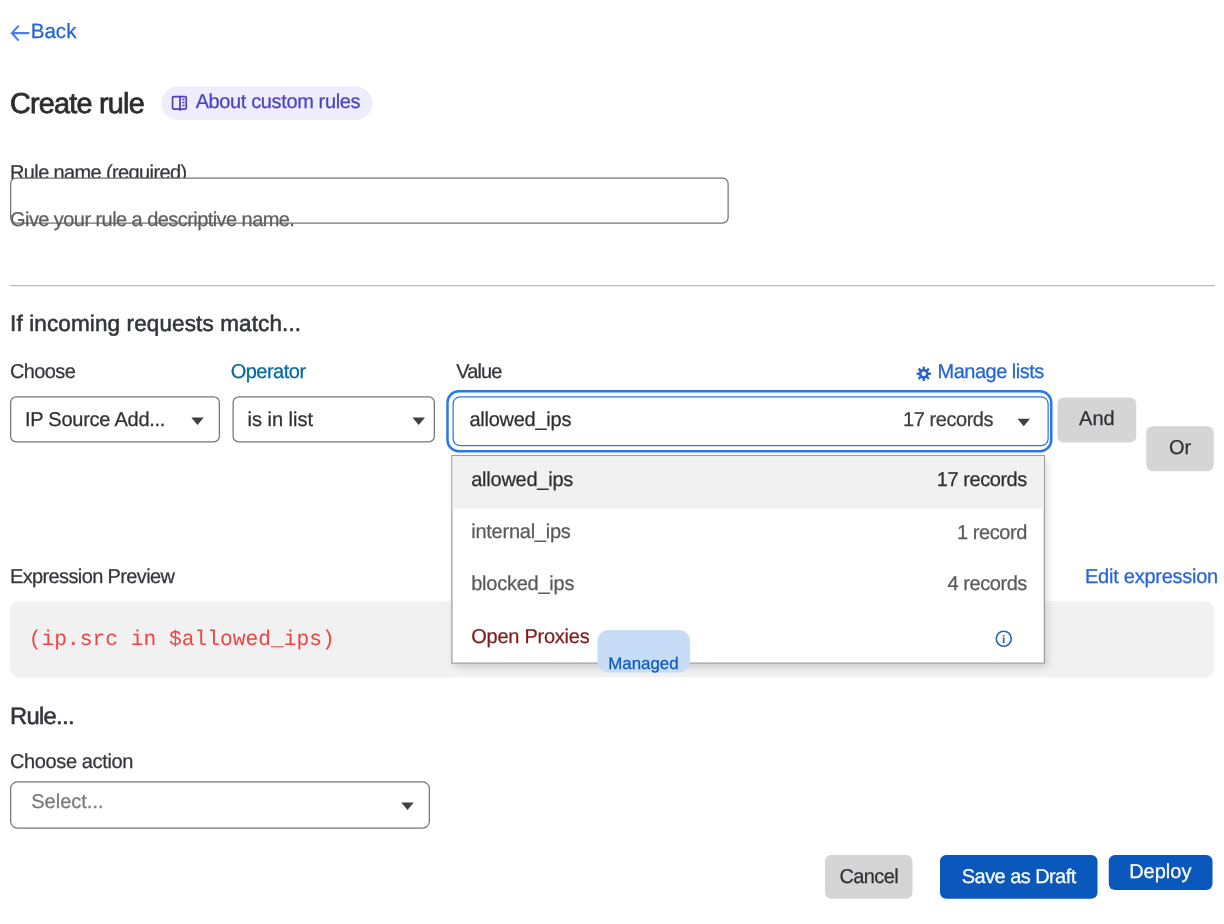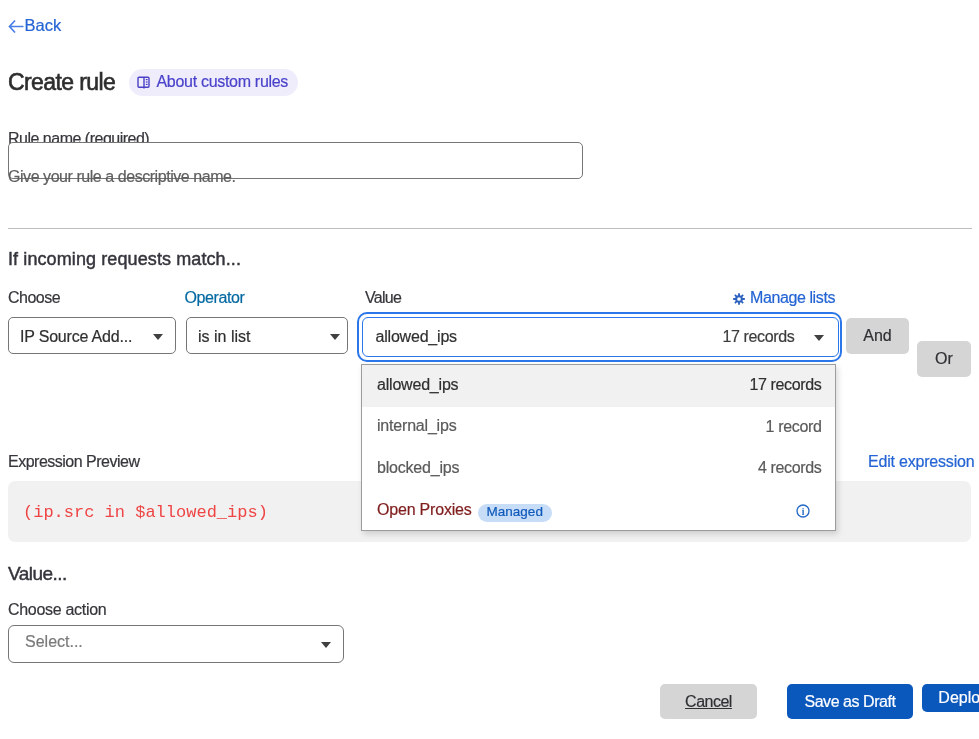--- a/index.html
+++ b/index.html
@@ -3,21 +3,21 @@
 <meta charset="utf-8">
 <style>
   * { margin:0; padding:0; box-sizing:border-box; }
   html,body { width:979px; height:739px; background:#fff; font-family:"Liberation Sans", sans-serif; }
   #page { position:relative; width:979px; height:739px; overflow:hidden; background:#fff; }
   .t { position:absolute; white-space:nowrap; -webkit-text-stroke:0.2px currentColor; }
   .link { color:#2464d4; text-underline-offset:4px; text-decoration-thickness:1.5px; }
   .caret { position:absolute; width:0; height:0; border-left:5.5px solid transparent; border-right:5.5px solid transparent; border-top:6.5px solid #404040; }
   .sel { position:absolute; background:#fff; border:1px solid #767676; border-radius:5px; }
   .graybtn { position:absolute; background:#d5d5d5; border-radius:5px; color:#2f3034; font-size:16px; display:flex; align-items:center; justify-content:center; -webkit-text-stroke:0.2px currentColor; }
-  .bluebtn { position:absolute; background:#0b58bd; border-radius:5px; color:#fff; font-size:16px; display:flex; align-items:center; justify-content:center;margin-left:35px; -webkit-text-stroke:0.2px currentColor; }
+  .bluebtn { position:absolute; background:#0b58bd; border-radius:5px; color:#fff; font-size:16px; display:flex; align-items:center; justify-content:center; -webkit-text-stroke:0.2px currentColor; }
 </style>
 </head>
 <body>
 <div id="page">
 
   <svg class="t" style="left:8px; top:19px;" width="16" height="15" viewBox="0 0 16 15">
     <path d="M7 1.5 L1.5 7.5 L7 13.5 M1.5 7.5 H15.5" fill="none" stroke="#4b7fe8" stroke-width="1.7"></path>
   </svg>
   <span class="t link" style="left:24.5px; top:15.5px; font-size:16.5px; text-underline-offset:4.5px; text-decoration-thickness:1.8px;">Back</span>
 
@@ -75,31 +75,31 @@
 
   <div class="t" style="left:361px; top:364px; width:475px; height:167px; background:#fff; border:1px solid #9c9c9c; box-shadow:2px 3px 6px rgba(0,0,0,0.15);"></div>
   <div class="t" style="left:362px; top:365px; width:473px; height:41.5px; background:#f1f1f1;"></div>
   <span class="t" style="left:377px; top:375.5px; font-size:16px; color:#2f2f2f; letter-spacing:-0.2px;">allowed_ips</span>
   <span class="t" style="right:157.5px; top:376px; font-size:16px; color:#2f2f2f; letter-spacing:-0.35px;">17 records</span>
   <span class="t" style="left:377px; top:417px; font-size:16px; color:#5a5a5a; letter-spacing:-0.2px;">internal_ips</span>
   <span class="t" style="right:157.5px; top:417.5px; font-size:16px; color:#5a5a5a; letter-spacing:-0.35px;">1 record</span>
   <span class="t" style="left:377px; top:458.5px; font-size:16px; color:#5a5a5a; letter-spacing:-0.2px;">blocked_ips</span>
   <span class="t" style="right:157.5px; top:459px; font-size:16px; color:#5a5a5a; letter-spacing:-0.35px;">4 records</span>
   <span class="t" style="left:377px; top:500.5px; font-size:16px; color:#7f1d1d; letter-spacing:-0.2px;">Open Proxies</span>
-  <div class="t" style="left:477.5px; top:503.5px; width:74.5px; height:18px; background:#c7ddf7; border-radius:9px; display:flex; align-items:flex-start; justify-content:center;">
+  <div class="t" style="left:477.5px; top:503.5px; width:74.5px; height:34px; background:#c7ddf7; border-radius:9px; display:flex; align-items:flex-end; justify-content:center;">
     <span style="font-size:13.5px; color:#0f59bb;">Managed</span>
   </div>
   <svg class="t" style="left:795.5px; top:503.5px;" width="14" height="14" viewBox="0 0 14 14">
     <circle cx="7" cy="7" r="6" fill="none" stroke="#2368c4" stroke-width="1.3"></circle>
     <text x="7" y="10.6" text-anchor="middle" font-family="Liberation Serif, serif" font-weight="bold" font-size="9.5" fill="#2368c4">i</text>
   </svg>
 
-  <span class="t" style="left:8px; top:563px; font-size:19px; color:#34353c; letter-spacing:-0.55px; -webkit-text-stroke:0.45px #34353c;">Value...</span>
+  <span class="t" style="left:8px; top:563px; font-size:19px; color:#34353c; letter-spacing:-0.55px; -webkit-text-stroke:0.45px #34353c;">Rule...</span>
   <span class="t" style="left:8px; top:600.5px; font-size:16px; color:#35363b; letter-spacing:-0.3px;">Choose action</span>
   <div class="sel" style="left:8px; top:625px; width:336px; height:38px; border-radius:6px;"></div>
   <span class="t" style="left:25px; top:633px; font-size:16px; color:#7a7a7a;">Select...</span>
   <div class="caret" style="left:320.5px; top:641.5px;"></div>
 
-  <div class="graybtn" style="left:660px; top:684px; width:97px; height:35px; letter-spacing:-0.5px;text-decoration:underline;">Cancel</div>
+  <div class="graybtn" style="left:660px; top:684px; width:70px; height:35px; letter-spacing:-0.5px;">Cancel</div>
   <div class="bluebtn" style="left:752px; top:684px; width:126px; height:35px; letter-spacing:-0.45px;">Save as Draft</div>
   <div class="bluebtn" style="left:886.5px; top:684px; width:83.5px; height:28px;">Deploy</div>
 
 </div>
 
 </body></html>

